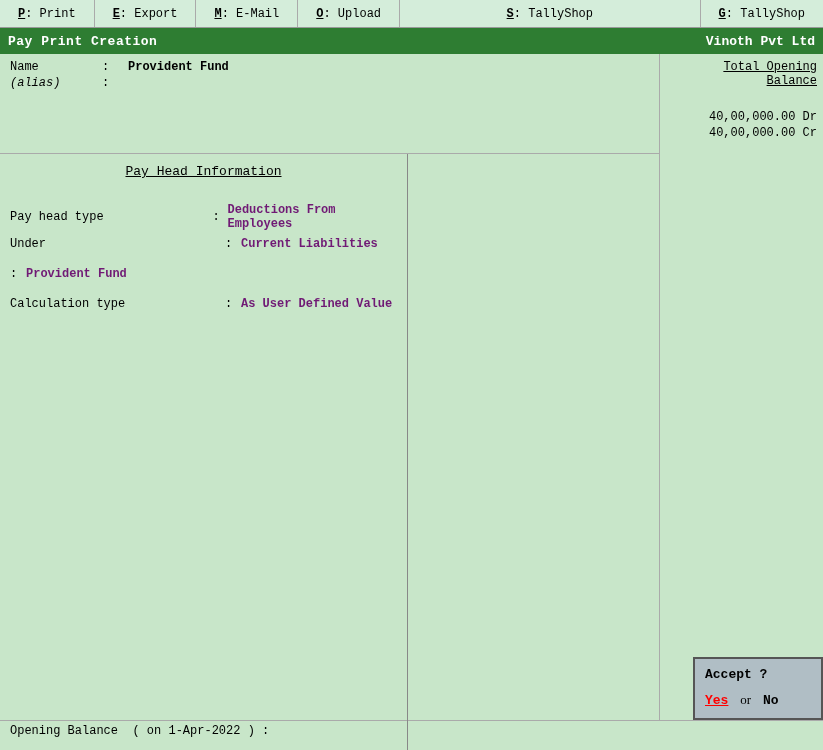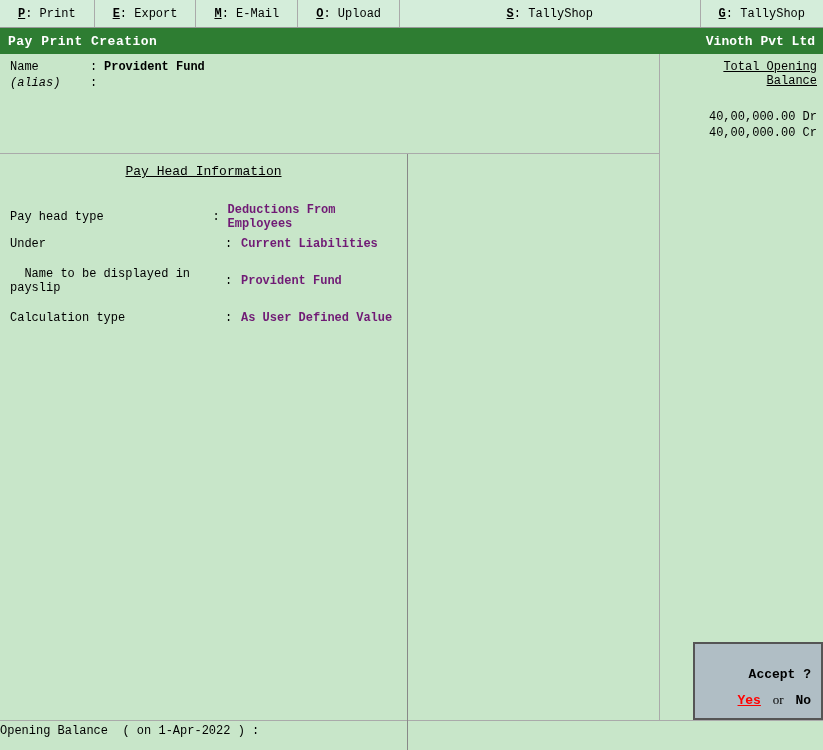--- a/index.html
+++ b/index.html
@@ -80,20 +80,21 @@
     #name-section {
       padding: 6px 10px 6px 10px;
       border-bottom: 1px solid #aaa;
       background: #c8e6c9;
       height: 100px;
     }
     .field-row {
       display: flex;
       align-items: flex-end;
       margin-bottom: 2px;
+      gap: 12px;
     }
     .field-label {
       width: 80px;
       color: #000;
       font-size: 12px;
     }
     .field-separator {
       width: 14px;
       font-size: 12px;
     }
@@ -177,36 +178,36 @@
       flex: 1;
     }
 
     
     #bottom-bar {
       height: 20px;
       background: #c8e6c9;
       border-top: 1px solid #aaa;
       display: flex;
       align-items: center;
-      padding: 0 0;
+      padding: 0 10px;
       font-size: 12px;
       color: #000;
       font-weight: normal;
     }
 
     
     #accept-dialog {
       position: absolute;
       bottom: 30px;
       right: 0;
       width: 130px;
       background: #b0bec5;
       border: 2px solid #555;
-      padding: 23px 10px 10px 10px;
-      text-align: right;
+      padding: 8px 10px 10px 10px;
+      text-align: left;
     }
     #accept-dialog .accept-title {
       font-size: 13px;
       font-weight: bold;
       margin-bottom: 10px;
       color: #000;
     }
     #accept-dialog .accept-options {
       font-size: 13px;
     }
@@ -294,21 +295,20 @@
           </div>
           <div class="info-row">
             <span class="info-label">Under</span>
             <span class="info-sep">:</span>
             <span class="info-value bold">Current Liabilities</span>
           </div>
 
           <div class="spacer-row"></div>
 
           <div class="info-row">
-            <span class="info-label">&nbsp;&nbsp;Name to be displayed in payslip</span>
             <span class="info-sep">:</span>
             <span class="info-value bold">Provident Fund</span>
           </div>
 
           <div class="spacer-row"></div>
 
           <div class="info-row">
             <span class="info-label">Calculation type</span>
             <span class="info-sep">:</span>
             <span class="info-value bold">As User Defined Value</span>

